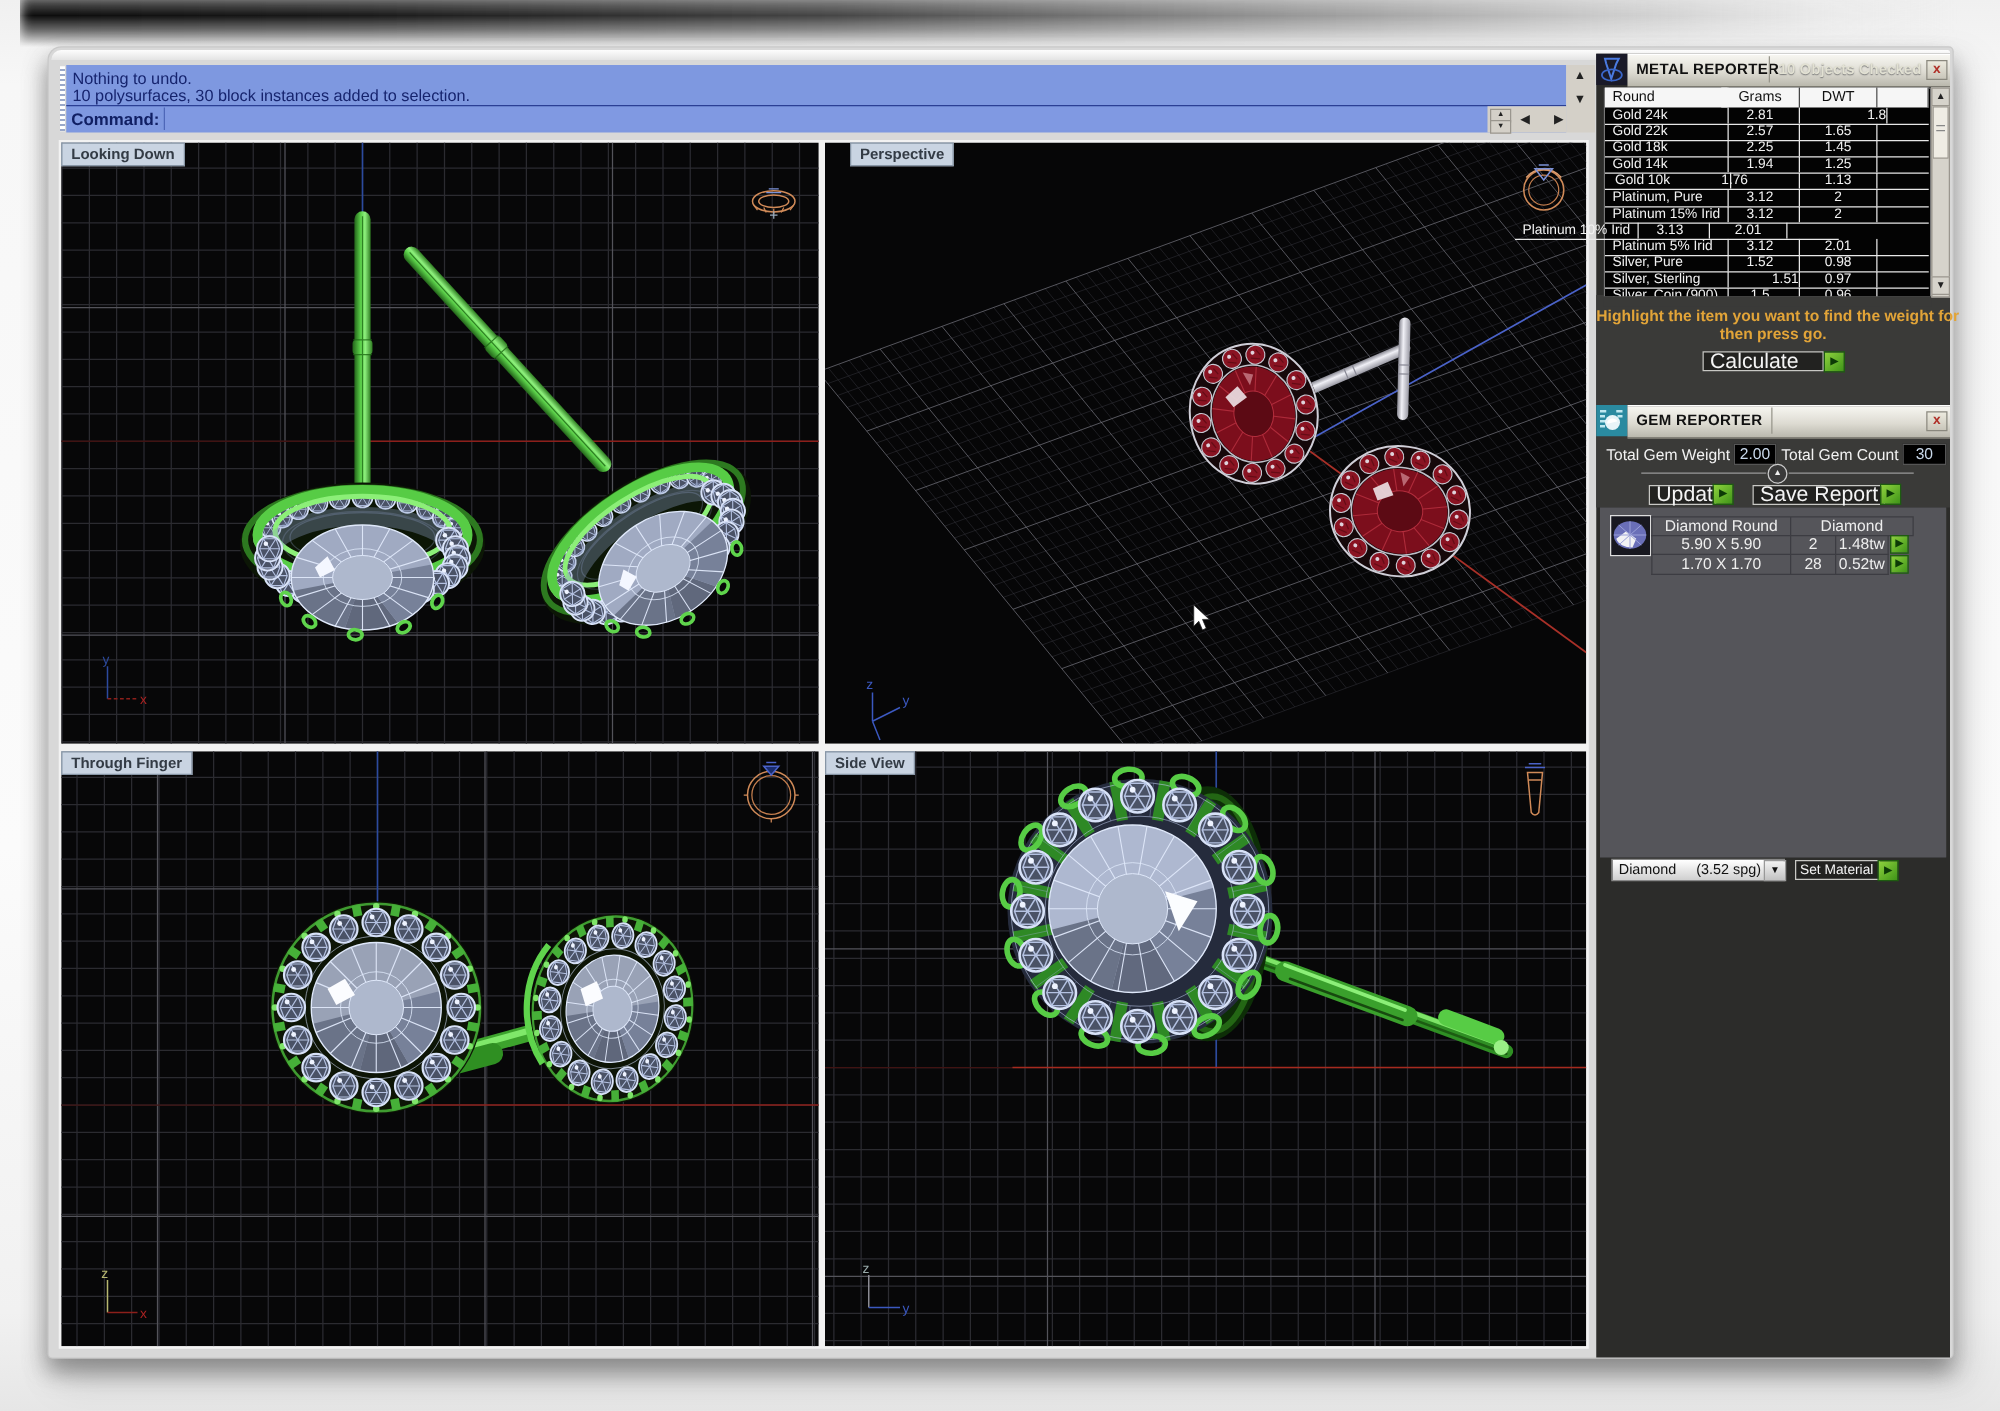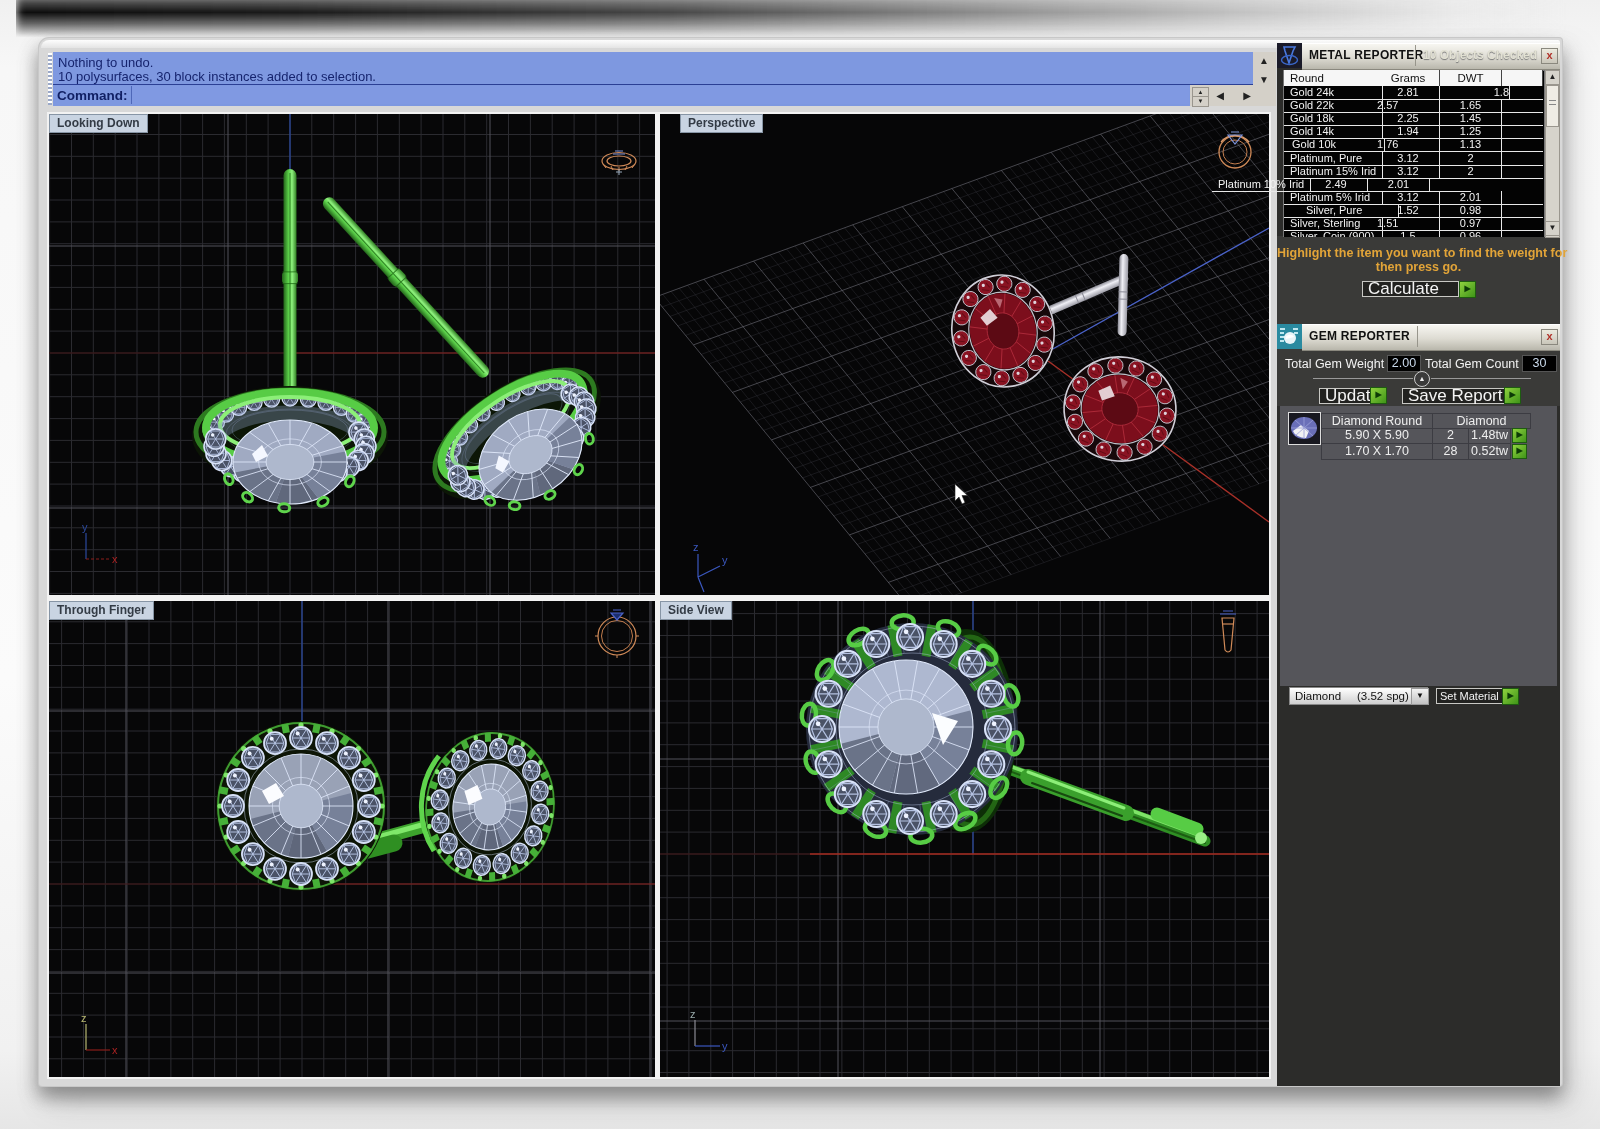--- a/index.html
+++ b/index.html
@@ -656,21 +656,21 @@
     <div class="mwhead" style="left:1377px;width:62px;text-align:center;">Grams</div>
     <div class="mwhead" style="left:1440px;width:61px;text-align:center;">DWT</div>
     <div class="mwhead" style="left:1502px;width:40px;text-align:center;"></div>
     <div class="mwrow" style="left:1284px;top:86.0px;width:259px;overflow:hidden">
       <div class="mwc" style="left:0;width:92px;padding-left:6px">Gold 24k</div>
       <div class="mwc" style="left:93px;width:62px;text-align:center">2.81</div>
       <div class="mwc" style="left:164px;width:61px;text-align:right">1.8</div>
     </div>
     <div class="mwrow" style="left:1284px;top:99.1px;width:259px;overflow:hidden">
       <div class="mwc" style="left:0;width:92px;padding-left:6px">Gold 22k</div>
-      <div class="mwc" style="left:93px;width:62px;">2.57</div>
+      <div class="mwc" style="left:93px;width:62px;text-align:center">2.57</div>
       <div class="mwc" style="left:156px;width:61px;text-align:center">1.65</div>
     </div>
     <div class="mwrow" style="left:1284px;top:112.2px;width:259px;overflow:hidden">
       <div class="mwc" style="left:0;width:92px;padding-left:6px">Gold 18k</div>
       <div class="mwc" style="left:93px;width:62px;text-align:center">2.25</div>
       <div class="mwc" style="left:156px;width:61px;text-align:center">1.45</div>
     </div>
     <div class="mwrow" style="left:1284px;top:125.3px;width:259px;overflow:hidden">
       <div class="mwc" style="left:0;width:92px;padding-left:6px">Gold 14k</div>
       <div class="mwc" style="left:93px;width:62px;text-align:center">1.94</div>
@@ -686,36 +686,36 @@
       <div class="mwc" style="left:93px;width:62px;text-align:center">3.12</div>
       <div class="mwc" style="left:156px;width:61px;text-align:center">2</div>
     </div>
     <div class="mwrow" style="left:1284px;top:164.6px;width:259px;overflow:hidden">
       <div class="mwc" style="left:0;width:92px;padding-left:6px">Platinum 15% Irid</div>
       <div class="mwc" style="left:93px;width:62px;text-align:center">3.12</div>
       <div class="mwc" style="left:156px;width:61px;text-align:center">2</div>
     </div>
     <div class="mwrow" style="left:1212px;top:177.7px;width:259px;overflow:hidden">
       <div class="mwc" style="left:0;width:92px;padding-left:6px">Platinum 10% Irid</div>
-      <div class="mwc" style="left:93px;width:62px;text-align:center">2.49</div>
+      <div class="mwc" style="left:93px;width:62px;text-align:center">3.13</div>
       <div class="mwc" style="left:156px;width:61px;text-align:center">2.01</div>
     </div>
     <div class="mwrow" style="left:1284px;top:190.8px;width:259px;overflow:hidden">
       <div class="mwc" style="left:0;width:92px;padding-left:6px">Platinum 5% Irid</div>
       <div class="mwc" style="left:93px;width:62px;text-align:center">3.12</div>
       <div class="mwc" style="left:156px;width:61px;text-align:center">2.01</div>
     </div>
     <div class="mwrow" style="left:1284px;top:203.9px;width:259px;overflow:hidden">
-      <div class="mwc" style="left:0;width:92px;padding-left:22px">Silver, Pure</div>
+      <div class="mwc" style="left:0;width:92px;padding-left:6px">Silver, Pure</div>
       <div class="mwc" style="left:93px;width:62px;text-align:center">1.52</div>
       <div class="mwc" style="left:156px;width:61px;text-align:center">0.98</div>
     </div>
     <div class="mwrow" style="left:1284px;top:217.0px;width:259px;overflow:hidden">
       <div class="mwc" style="left:0;width:92px;padding-left:6px">Silver, Sterling (9...</div>
-      <div class="mwc" style="left:93px;width:62px;text-align:left">1.51</div>
+      <div class="mwc" style="left:93px;width:62px;text-align:right">1.51</div>
       <div class="mwc" style="left:156px;width:61px;text-align:center">0.97</div>
     </div>
     <div class="mwrow" style="left:1284px;top:230.1px;width:259px;overflow:hidden">
       <div class="mwc" style="left:0;width:92px;padding-left:6px">Silver, Coin (900)</div>
       <div class="mwc" style="left:93px;width:62px;text-align:center">1.5</div>
       <div class="mwc" style="left:156px;width:61px;text-align:center">0.96</div>
     </div>
     <div style="position:absolute;left:1283px;top:237px;width:262px;height:8px;background:#3a3a38"></div>
     <div id="mwscroll" class="abs"></div>
     <div class="sbtn" style="left:1545px;top:70px">▲</div>

